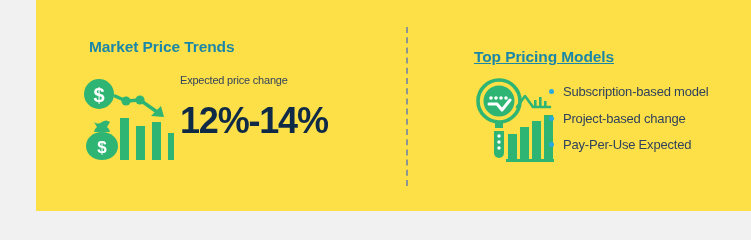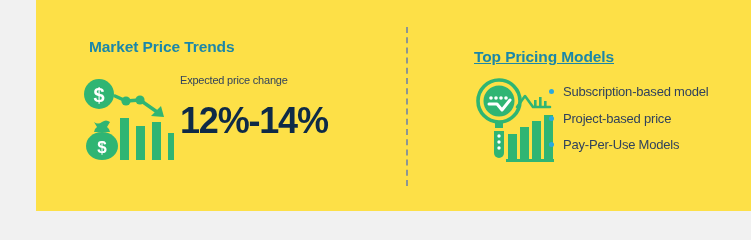--- a/index.html
+++ b/index.html
@@ -191,22 +191,22 @@
       </svg>
     </div>
 
     <ul class="bullets">
       <li>
         <span class="dot"></span>
         <span>Subscription-based model</span>
       </li>
       <li>
         <span class="dot"></span>
-        <span>Project-based price</span>
+        <span>Project-based change</span>
       </li>
       <li>
         <span class="dot"></span>
-        <span>Pay-Per-Use Models</span>
+        <span>Pay-Per-Use Expected</span>
       </li>
     </ul>
   </div>
 
 </div>
 
 </body></html>

